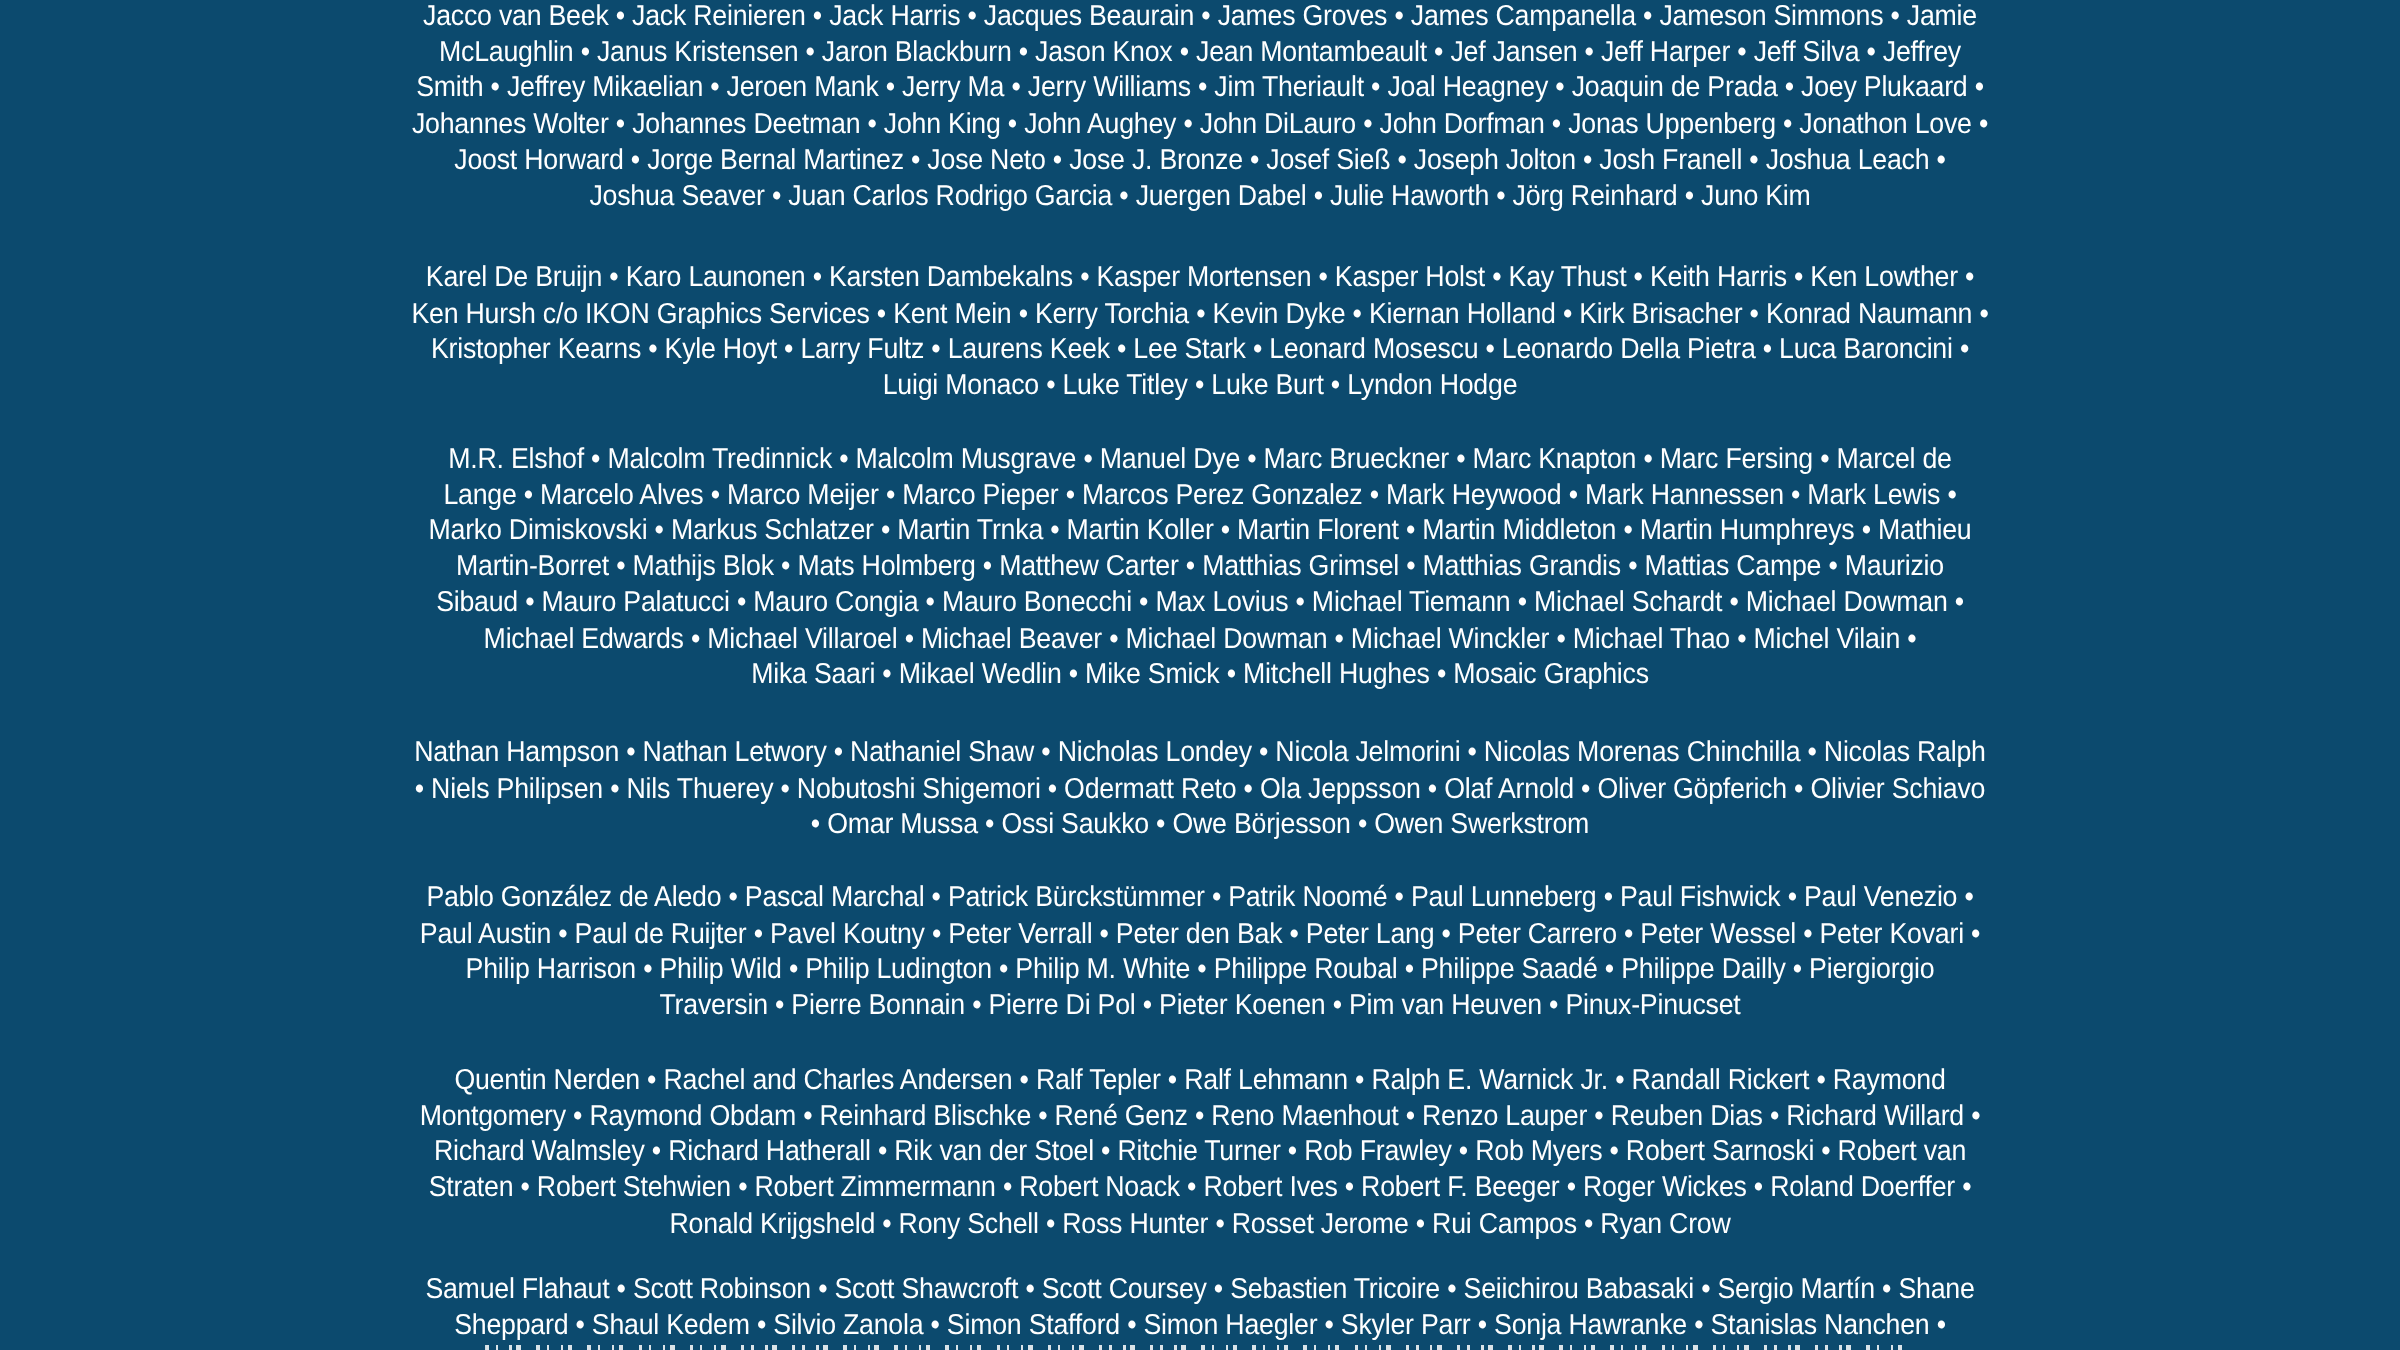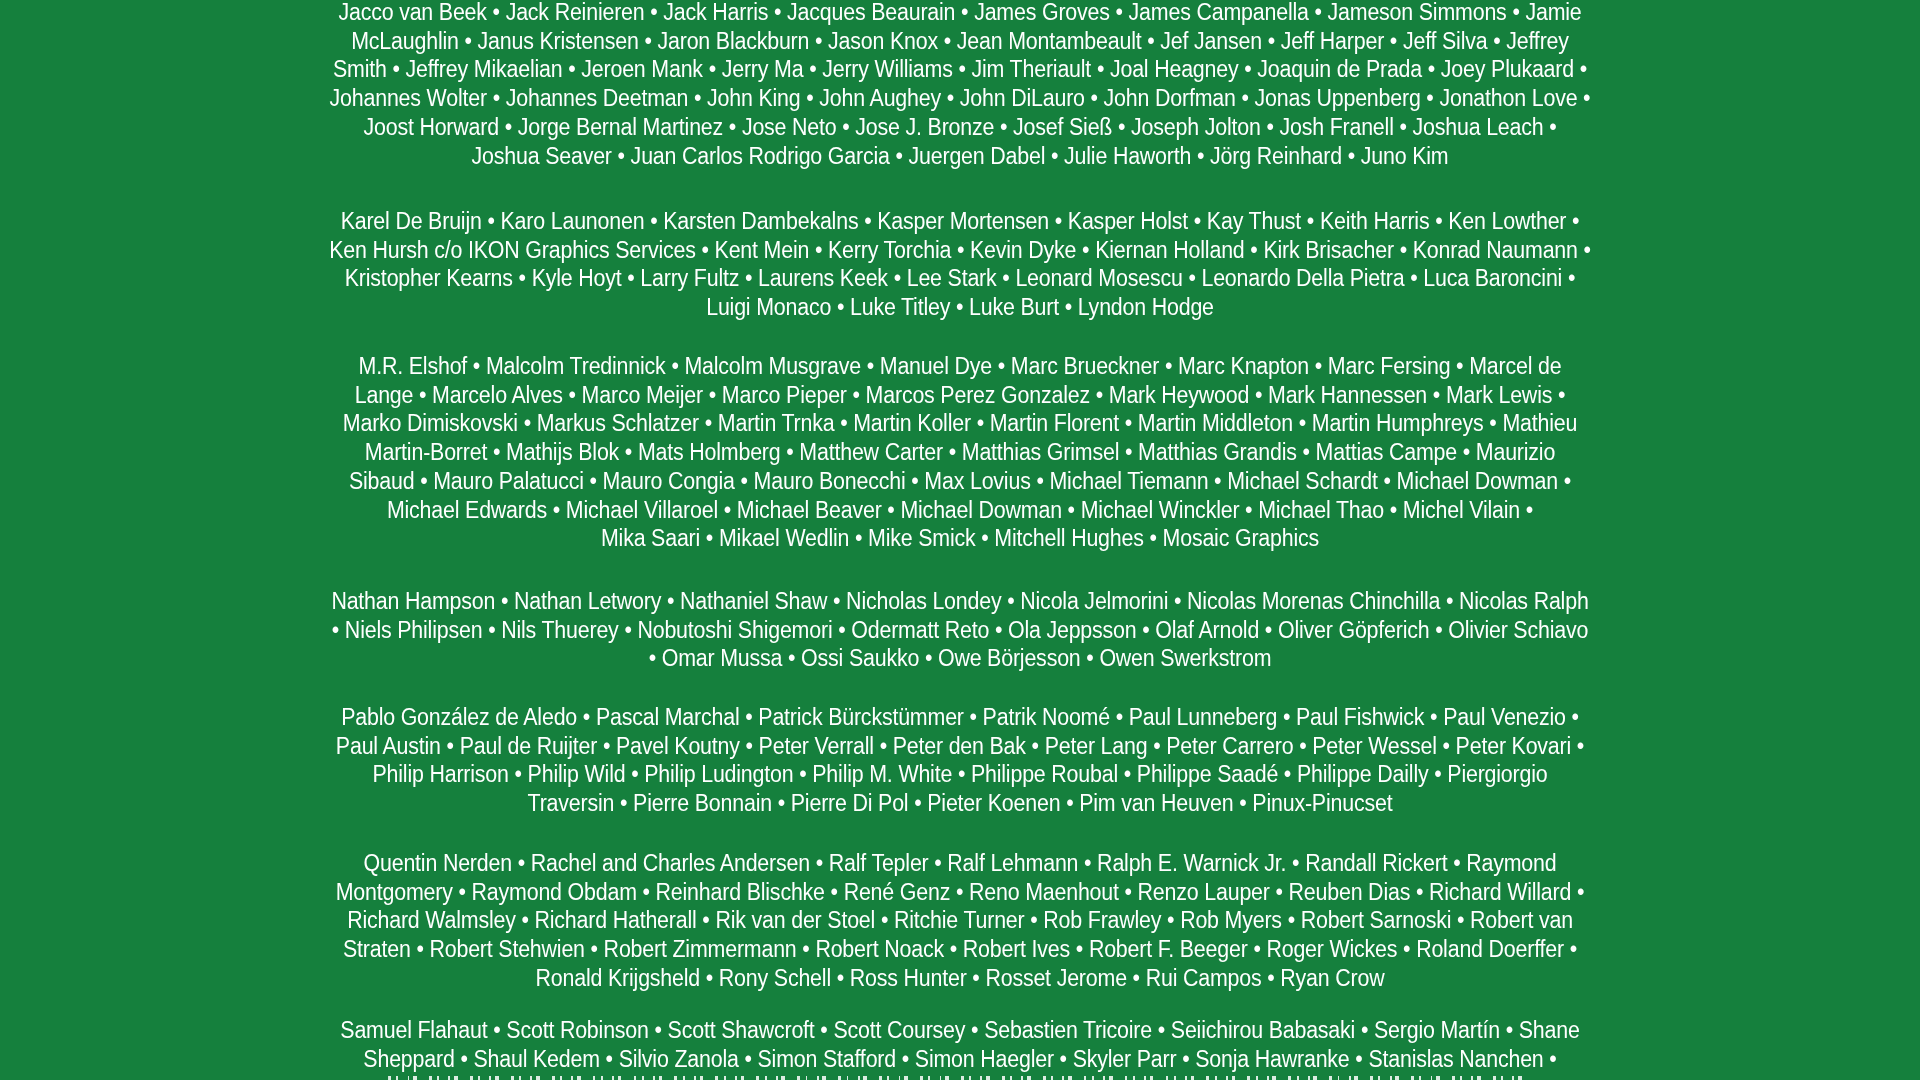--- a/index.html
+++ b/index.html
@@ -10,21 +10,21 @@
   body {
     width: 1920px;
     height: 1080px;
     overflow: hidden;
     position: relative;
     font-family: "Liberation Sans", sans-serif;
   }
   .credits-screen {
     position: absolute;
     inset: 0;
-    background: #15803d;
+    background: #0c4a6e;
     overflow: hidden;
   }
   .credits-paragraph {
     position: absolute;
     left: calc(50% - 780px);
     width: 1560px;
     transform: scaleX(0.93);
     transform-origin: center top;
     color: #ffffff;
     font-size: 23px;

